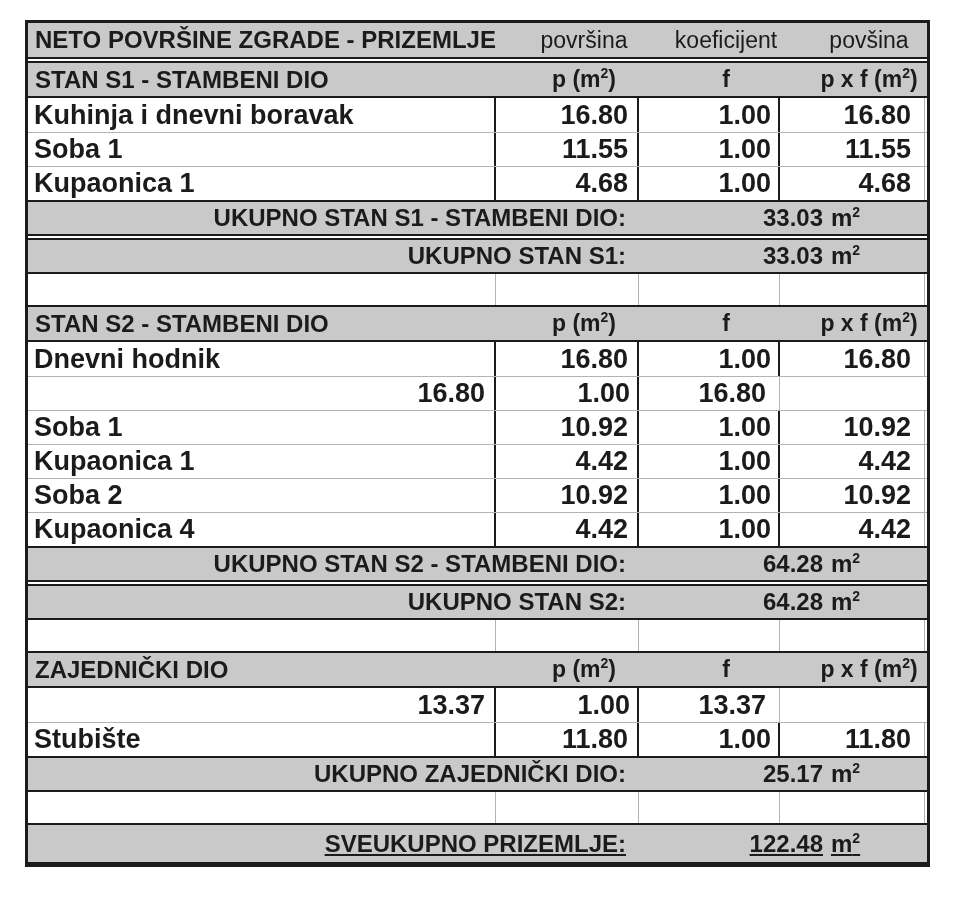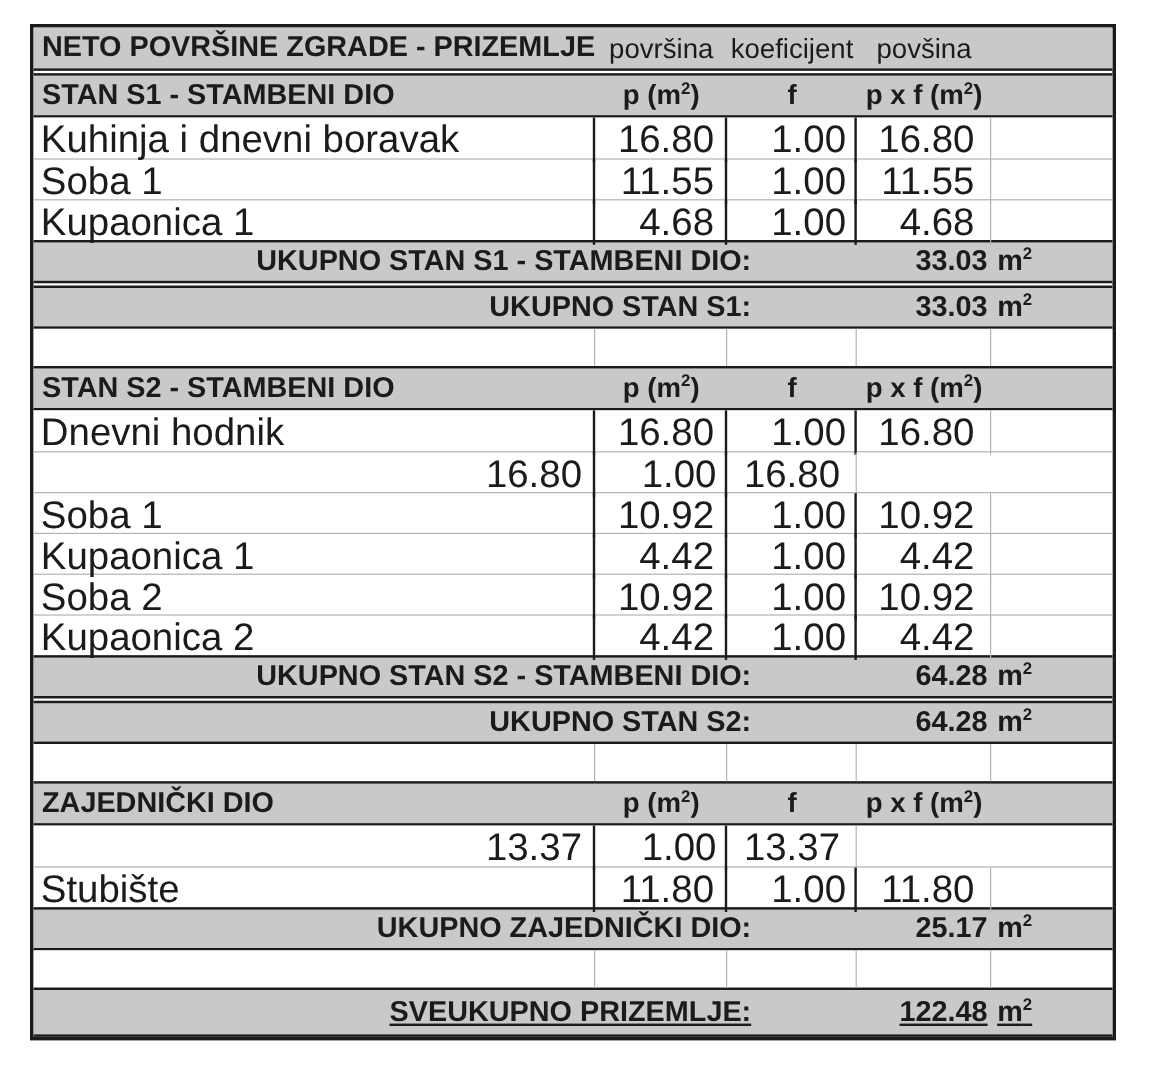--- a/index.html
+++ b/index.html
@@ -16,21 +16,21 @@
     overflow:hidden;
   }
   .page{position:relative;width:960px;height:907px;}
   .sheet-table{
     position:absolute;left:25px;top:20px;width:905px;
     border:3px solid var(--ink);
     box-sizing:border-box;
     background:#ffffff;
   }
   .row{box-sizing:border-box;display:grid;align-items:center;}
-  .grid-cols{grid-template-columns:468px 110px 108px 112px 1fr;}
+  .grid-cols{grid-template-columns:468px 110px 108px 112px 1fr;gap:33px;}
   .gray{
     background:var(--fill);
     border-top:2px solid var(--ink);
     border-bottom:2px solid var(--ink);
   }
   .gray + .gray{margin-top:2px;}
   .title-row{border-top:none;height:36px;}
   .colhead-row{height:37px;}
   .title-text{
     font-weight:bold;font-size:24px;padding-left:7px;white-space:nowrap;
@@ -49,21 +49,21 @@
     font-size:14px;font-weight:bold;vertical-align:9px;line-height:0;
   }
   .data-row{height:34px;background:#ffffff;}
   .data-row + .data-row{border-top:1px solid var(--grid);}
   .cell{box-sizing:border-box;height:100%;display:flex;align-items:center;}
   .cell.a{border-right:2px solid var(--ink);padding-left:6px;}
   .cell.b{border-right:2px solid var(--ink);justify-content:flex-end;padding-right:9px;}
   .cell.c{border-right:2px solid var(--ink);justify-content:flex-end;padding-right:7px;}
   .cell.d{border-right:1px solid var(--grid);justify-content:flex-end;padding-right:13px;}
   .cell.e{}
-  .data-row .cell{font-size:32px;font-weight:normal;}
+  .data-row .cell{font-size:27px;font-weight:bold;}
   .empty-row{height:31px;background:#ffffff;}
   .empty-row .cell.a,.empty-row .cell.b,.empty-row .cell.c{border-right:1px solid var(--grid);}
   .total-row{
     height:36px;display:flex;align-items:center;
   }
   .total-label{
     width:598px;text-align:right;font-weight:bold;font-size:24px;white-space:nowrap;
   }
   .total-value{
     width:197px;text-align:right;font-weight:bold;font-size:24px;
@@ -165,21 +165,21 @@
         <div class="cell e"></div>
       </div>
       <div class="row grid-cols data-row">
         <div class="cell a">Soba 2</div>
         <div class="cell b">10.92</div>
         <div class="cell c">1.00</div>
         <div class="cell d">10.92</div>
         <div class="cell e"></div>
       </div>
       <div class="row grid-cols data-row">
-        <div class="cell a">Kupaonica 2</div>
+        <div class="cell a">Kupaonica 4</div>
         <div class="cell b">4.42</div>
         <div class="cell c">1.00</div>
         <div class="cell d">4.42</div>
         <div class="cell e"></div>
       </div>
       <div class="row gray total-row">
         <div class="total-label">UKUPNO STAN S2 - STAMBENI DIO:</div>
         <div class="total-value">64.28</div>
         <span class="total-unit"><span>m</span><span class="sup">2</span></span>
       </div>

